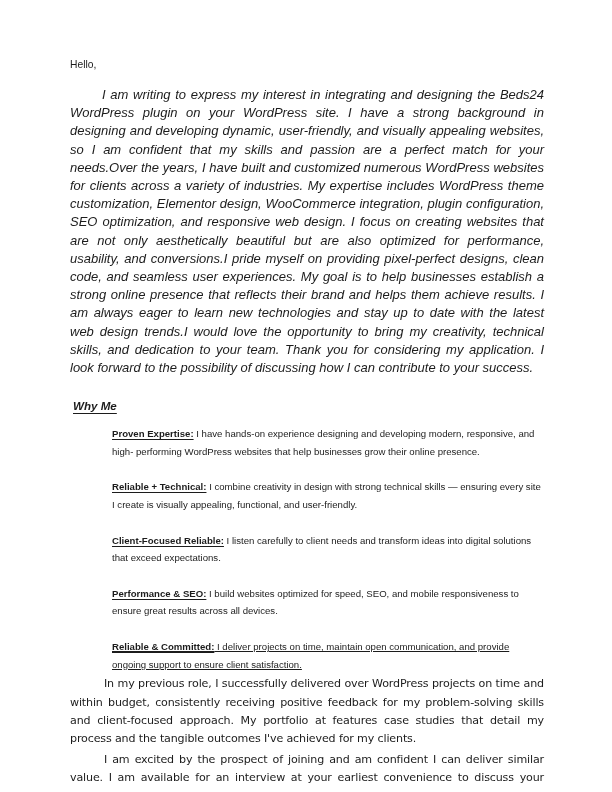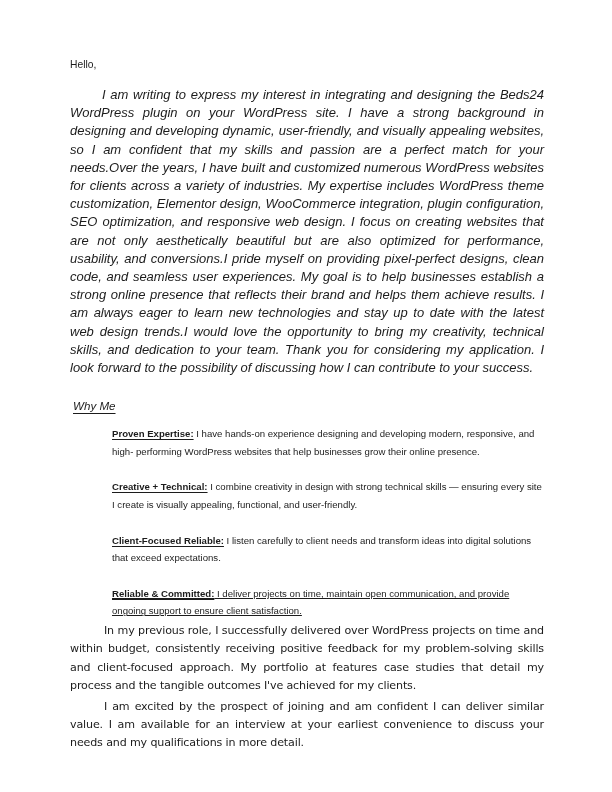--- a/index.html
+++ b/index.html
@@ -40,21 +40,21 @@
     hyphens: none;
     font-style: italic;
   }
 
   .heading-why {
     margin: 20px 0 6px 0;
     font-size: 11.6px;
     line-height: 18px;
   }
   .heading-why .wm {
-    font-weight: normal;
+    font-weight: bold;
     font-style: italic;
     text-decoration: underline;
     text-underline-offset: 3px;
     padding-left: 3px;
     padding-right: 1px;
   }
 
   .why-list {
     margin: 10px 16px 0 0;
     padding: 0;
@@ -99,24 +99,27 @@
 
     <div class="heading-why">
       <span class="wm">Why Me</span>
     </div>
 
     <ul class="why-list">
       <li class="why-item">
         <span class="why-label">Proven Expertise:</span><span> I have hands-on experience designing and developing modern, responsive, and high-  performing WordPress websites that help businesses grow their online presence.</span>
       </li>
       <li class="why-item">
-        <span class="why-label">Creative + Technical:</span><span> I combine creativity in design with strong technical skills — ensuring every site I create is visually appealing, functional, and user-friendly.</span>
+        <span class="why-label">Reliable + Technical:</span><span> I combine creativity in design with strong technical skills — ensuring every site I create is visually appealing, functional, and user-friendly.</span>
       </li>
       <li class="why-item">
         <span class="why-label">Client-Focused Reliable:</span><span> I listen carefully to client needs and transform ideas into digital solutions that exceed expectations.</span>
+      </li>
+      <li class="why-item">
+        <span class="why-label">Performance &amp; SEO:</span><span> I build websites optimized for speed, SEO, and mobile responsiveness to ensure great results across all devices.</span>
       </li>
       <li class="why-item">
         <span class="why-label">Reliable &amp; Committed:</span><span> I deliver projects on time, maintain open communication, and provide ongoing support to ensure client satisfaction.</span>
       </li>
     </ul>
 
     <p class="closing-para gap-before">In my previous role, I successfully delivered over WordPress projects on time and within budget, consistently receiving positive feedback for my problem-solving skills and client-focused approach. My portfolio at features case studies that detail my process and the tangible outcomes I've achieved for my clients.</p>
 
     <p class="closing-para gap-before">I am excited by the prospect of joining  and am confident I can deliver similar value. I am available for an interview at your earliest convenience to discuss your needs and my qualifications in more detail.</p>
 

